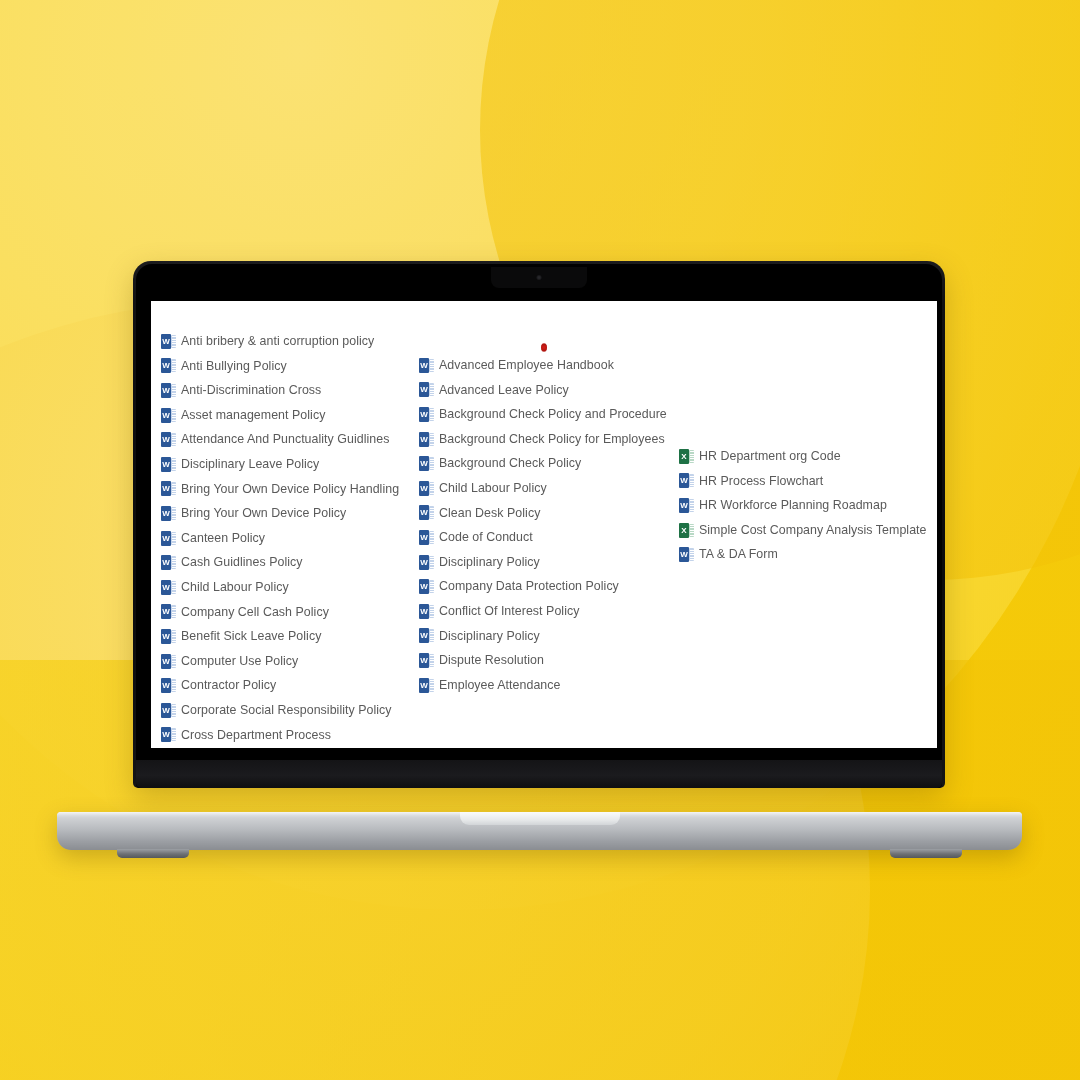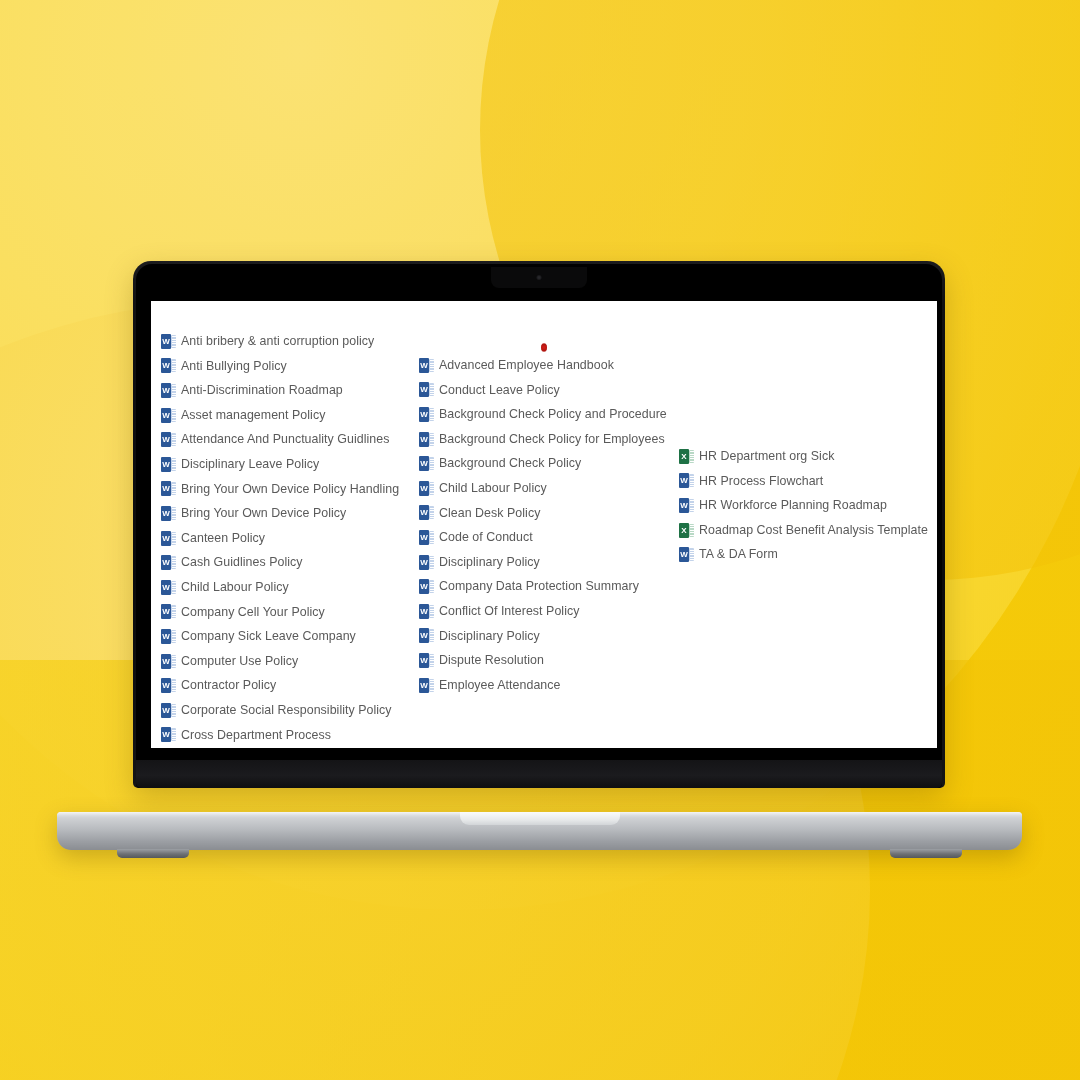--- a/index.html
+++ b/index.html
@@ -320,21 +320,21 @@
                     <span class="tile"></span>
                     <span class="letter">W</span>
                     <span class="page">
                       <i style="top: 1.5px;"></i>
                       <i style="top: 3.9px;"></i>
                       <i style="top: 6.3px;"></i>
                       <i style="top: 8.7px;"></i>
                       <i style="top: 11.1px;"></i>
                     </span>
                   </span>
-                  <span class="file-name">Anti-Discrimination Roadmap</span>
+                  <span class="file-name">Anti-Discrimination Cross</span>
                 </div>
                 <div class="file-row">
                   <span class="office-icon icon-word">
                     <span class="tile"></span>
                     <span class="letter">W</span>
                     <span class="page">
                       <i style="top: 1.5px;"></i>
                       <i style="top: 3.9px;"></i>
                       <i style="top: 6.3px;"></i>
                       <i style="top: 8.7px;"></i>
@@ -446,35 +446,35 @@
                     <span class="tile"></span>
                     <span class="letter">W</span>
                     <span class="page">
                       <i style="top: 1.5px;"></i>
                       <i style="top: 3.9px;"></i>
                       <i style="top: 6.3px;"></i>
                       <i style="top: 8.7px;"></i>
                       <i style="top: 11.1px;"></i>
                     </span>
                   </span>
-                  <span class="file-name">Company Cell Your Policy</span>
-                </div>
-                <div class="file-row">
-                  <span class="office-icon icon-word">
-                    <span class="tile"></span>
-                    <span class="letter">W</span>
-                    <span class="page">
-                      <i style="top: 1.5px;"></i>
-                      <i style="top: 3.9px;"></i>
-                      <i style="top: 6.3px;"></i>
-                      <i style="top: 8.7px;"></i>
-                      <i style="top: 11.1px;"></i>
-                    </span>
-                  </span>
-                  <span class="file-name">Company Sick Leave Company</span>
+                  <span class="file-name">Company Cell Cash Policy</span>
+                </div>
+                <div class="file-row">
+                  <span class="office-icon icon-word">
+                    <span class="tile"></span>
+                    <span class="letter">W</span>
+                    <span class="page">
+                      <i style="top: 1.5px;"></i>
+                      <i style="top: 3.9px;"></i>
+                      <i style="top: 6.3px;"></i>
+                      <i style="top: 8.7px;"></i>
+                      <i style="top: 11.1px;"></i>
+                    </span>
+                  </span>
+                  <span class="file-name">Benefit Sick Leave Policy</span>
                 </div>
                 <div class="file-row">
                   <span class="office-icon icon-word">
                     <span class="tile"></span>
                     <span class="letter">W</span>
                     <span class="page">
                       <i style="top: 1.5px;"></i>
                       <i style="top: 3.9px;"></i>
                       <i style="top: 6.3px;"></i>
                       <i style="top: 8.7px;"></i>
@@ -546,21 +546,21 @@
                     <span class="tile"></span>
                     <span class="letter">W</span>
                     <span class="page">
                       <i style="top: 1.5px;"></i>
                       <i style="top: 3.9px;"></i>
                       <i style="top: 6.3px;"></i>
                       <i style="top: 8.7px;"></i>
                       <i style="top: 11.1px;"></i>
                     </span>
                   </span>
-                  <span class="file-name">Conduct Leave Policy</span>
+                  <span class="file-name">Advanced Leave Policy</span>
                 </div>
                 <div class="file-row">
                   <span class="office-icon icon-word">
                     <span class="tile"></span>
                     <span class="letter">W</span>
                     <span class="page">
                       <i style="top: 1.5px;"></i>
                       <i style="top: 3.9px;"></i>
                       <i style="top: 6.3px;"></i>
                       <i style="top: 8.7px;"></i>
@@ -658,21 +658,21 @@
                     <span class="tile"></span>
                     <span class="letter">W</span>
                     <span class="page">
                       <i style="top: 1.5px;"></i>
                       <i style="top: 3.9px;"></i>
                       <i style="top: 6.3px;"></i>
                       <i style="top: 8.7px;"></i>
                       <i style="top: 11.1px;"></i>
                     </span>
                   </span>
-                  <span class="file-name">Company Data Protection Summary</span>
+                  <span class="file-name">Company Data Protection Policy</span>
                 </div>
                 <div class="file-row">
                   <span class="office-icon icon-word">
                     <span class="tile"></span>
                     <span class="letter">W</span>
                     <span class="page">
                       <i style="top: 1.5px;"></i>
                       <i style="top: 3.9px;"></i>
                       <i style="top: 6.3px;"></i>
                       <i style="top: 8.7px;"></i>
@@ -730,21 +730,21 @@
                     <span class="tile"></span>
                     <span class="letter">X</span>
                     <span class="page">
                       <i style="top: 1.5px;"></i>
                       <i style="top: 3.9px;"></i>
                       <i style="top: 6.3px;"></i>
                       <i style="top: 8.7px;"></i>
                       <i style="top: 11.1px;"></i>
                     </span>
                   </span>
-                  <span class="file-name">HR Department org Sick</span>
+                  <span class="file-name">HR Department org Code</span>
                 </div>
                 <div class="file-row">
                   <span class="office-icon icon-word">
                     <span class="tile"></span>
                     <span class="letter">W</span>
                     <span class="page">
                       <i style="top: 1.5px;"></i>
                       <i style="top: 3.9px;"></i>
                       <i style="top: 6.3px;"></i>
                       <i style="top: 8.7px;"></i>
@@ -772,21 +772,21 @@
                     <span class="tile"></span>
                     <span class="letter">X</span>
                     <span class="page">
                       <i style="top: 1.5px;"></i>
                       <i style="top: 3.9px;"></i>
                       <i style="top: 6.3px;"></i>
                       <i style="top: 8.7px;"></i>
                       <i style="top: 11.1px;"></i>
                     </span>
                   </span>
-                  <span class="file-name">Roadmap Cost Benefit Analysis Template</span>
+                  <span class="file-name">Simple Cost Company Analysis Template</span>
                 </div>
                 <div class="file-row">
                   <span class="office-icon icon-word">
                     <span class="tile"></span>
                     <span class="letter">W</span>
                     <span class="page">
                       <i style="top: 1.5px;"></i>
                       <i style="top: 3.9px;"></i>
                       <i style="top: 6.3px;"></i>
                       <i style="top: 8.7px;"></i>

